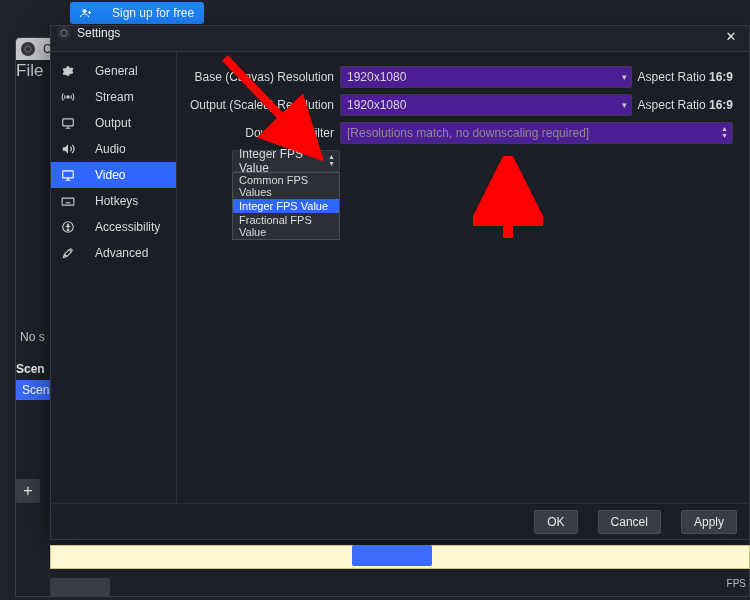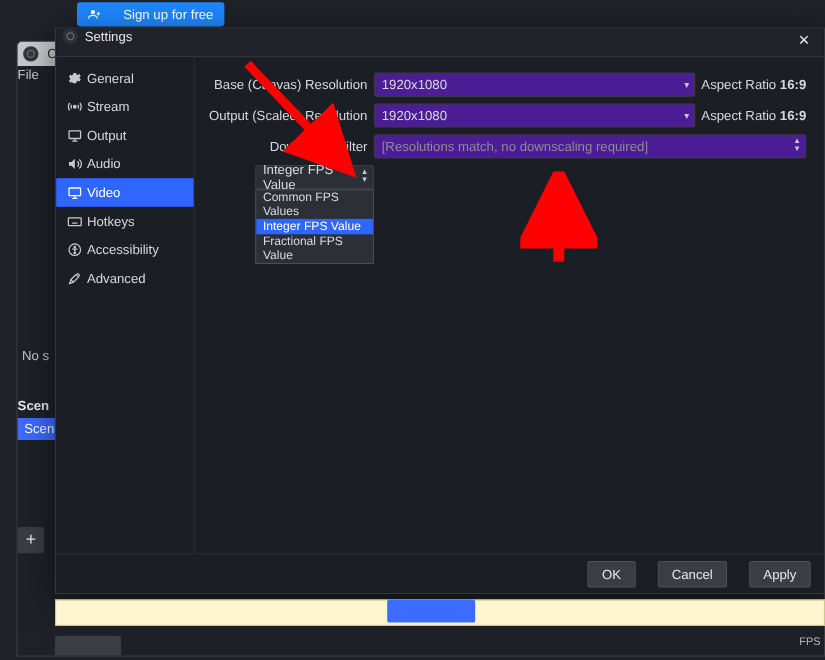--- a/index.html
+++ b/index.html
@@ -45,25 +45,25 @@
     width: 14px; height: 14px;
     background: #35373d;
     border-radius: 50%;
     margin-left: 5px;
     display:flex;align-items:center;justify-content:center;
   }
   .bg-menu {
     position:absolute;
     left:16px; top:61px;
     color:#c8c9cc;
-    font-size:12px;
+    font-size:17px;
   }
   .bg-no-s {
     position:absolute;
-    left:20px; top:316px;
+    left:20px; top:330px;
     color:#c8c9cc;
     font-size:12px;
   }
   .bg-panel-head {
     position:absolute;
     left:16px; top:358px;
     width:34px;
     color:#e8e8ea;
     font-size:12px;
     font-weight:600;
@@ -150,21 +150,21 @@
   
   .sidebar {
     width:126px;
     background:#1b1e24;
     border-right:1px solid #2a2d34;
     padding:6px 0;
   }
   .sb-item {
     display:flex;
     align-items:center;
-    gap:4px;
+    gap:20px;
     padding:6px 10px;
     color:#d8d9dc;
     font-size:12px;
     cursor:pointer;
   }
   .sb-item.selected {
     background:#2f66ff;
     color:#fff;
   }
   .sb-icon {

